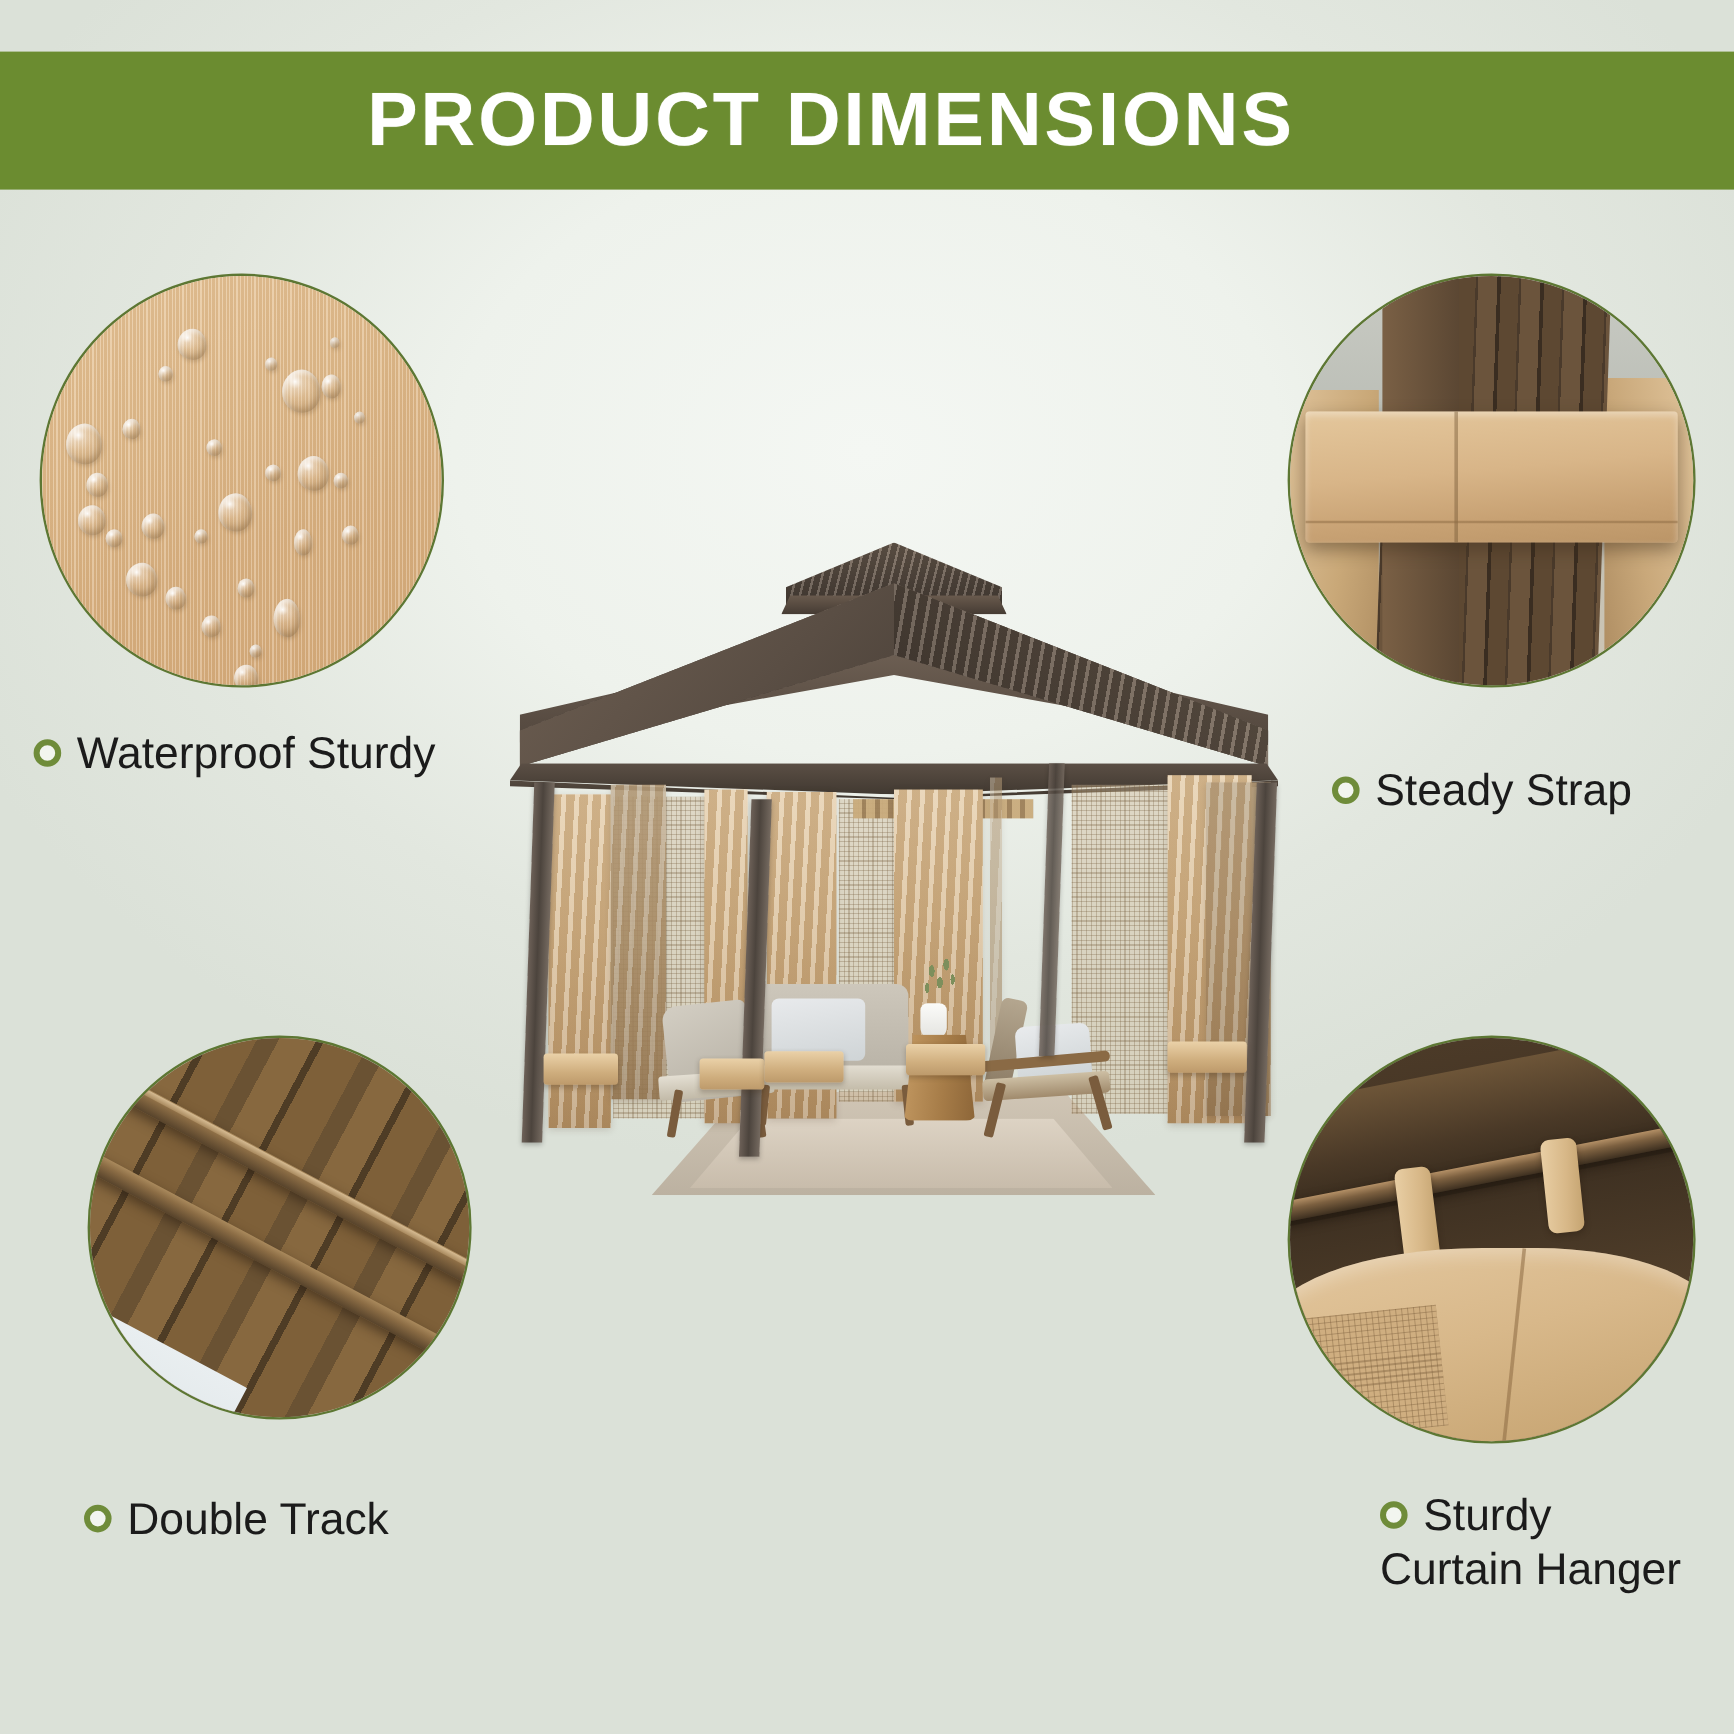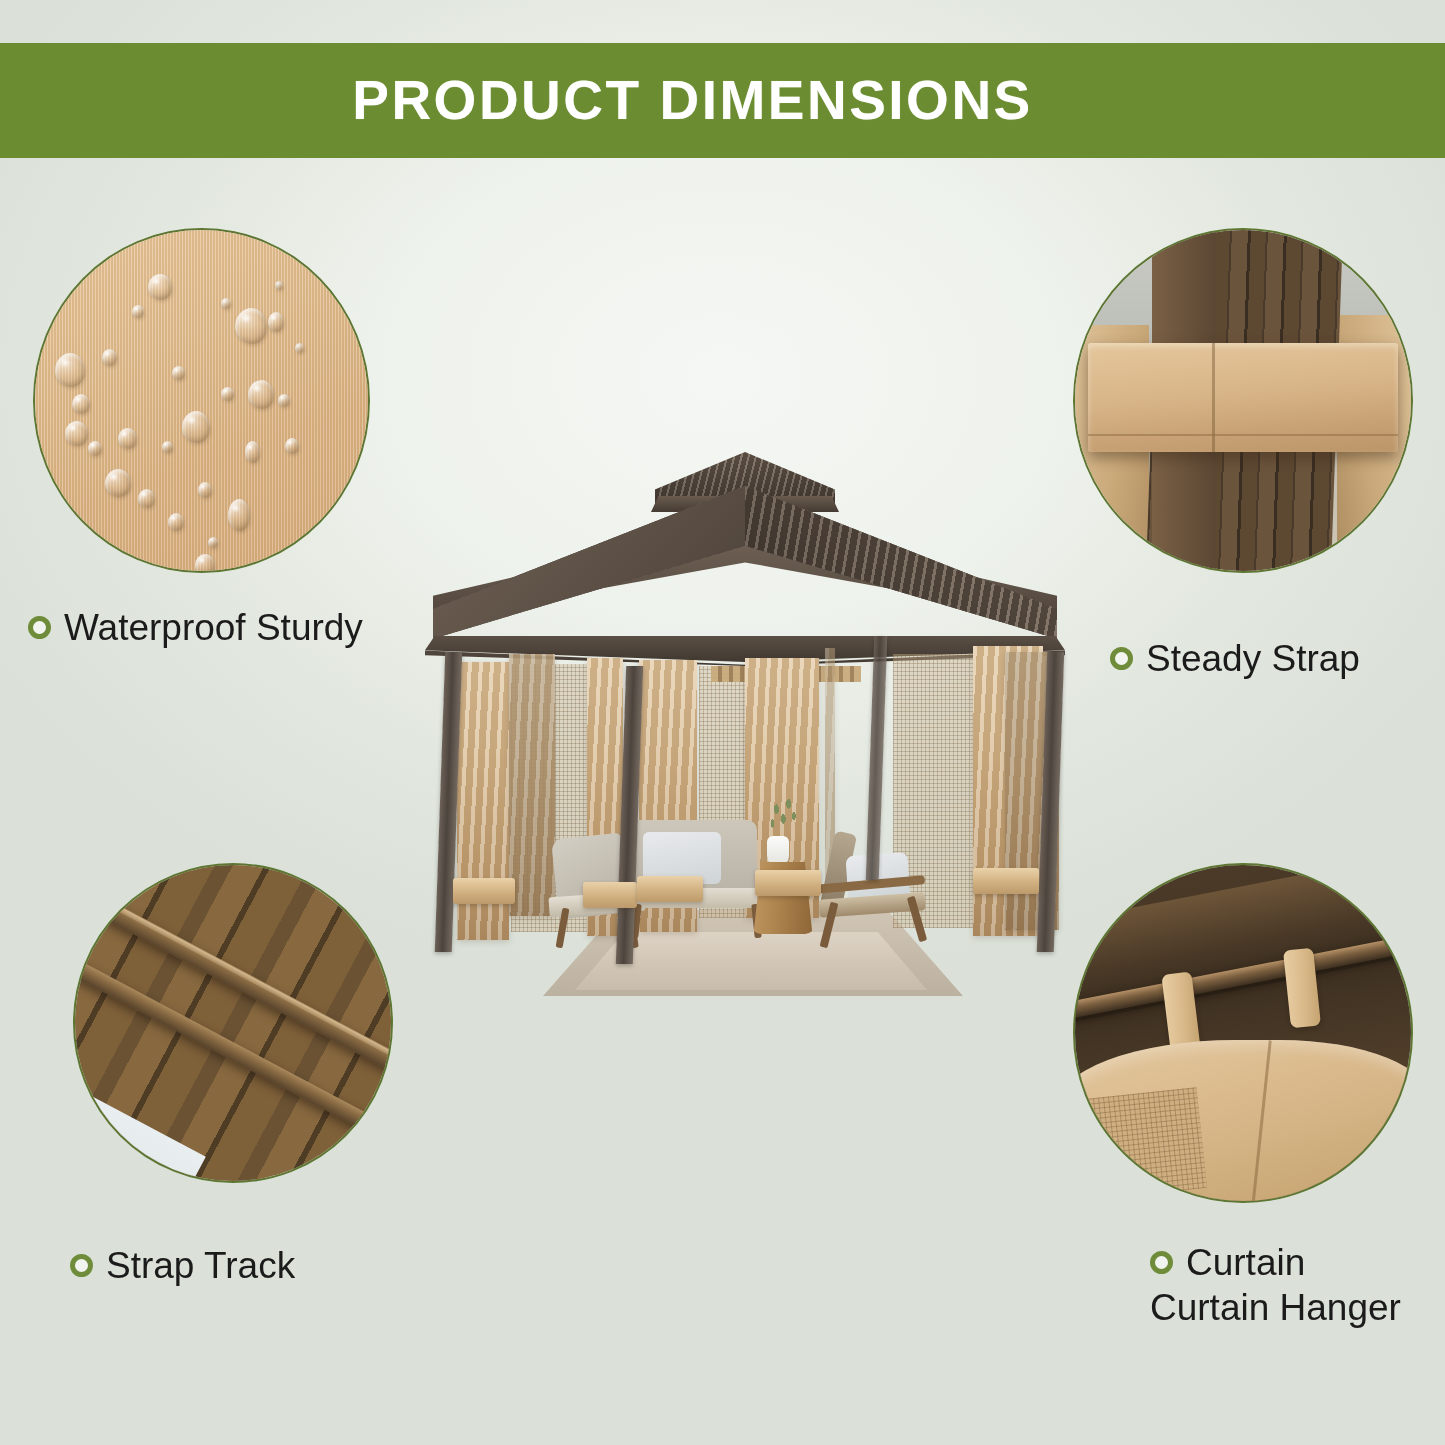--- a/index.html
+++ b/index.html
@@ -16,21 +16,21 @@
   }
 
   
   #banner{
     position:absolute;left:0;top:43px;width:1445px;height:115px;
     background:#6b8c30;
     display:flex;align-items:center;justify-content:center;
   }
   #banner .title{
     color:#ffffff;
-    font-size:55px;font-weight:bold;letter-spacing:2.5px;
+    font-size:63px;font-weight:bold;letter-spacing:2.5px;
     line-height:1;
     margin-right:60px;
     white-space:nowrap;
     text-shadow:0 0 1px rgba(255,255,255,.4);
   }
 
   
   .callout{position:absolute;}
   .circle{
     position:relative;border-radius:50%;overflow:hidden;
@@ -505,40 +505,40 @@
   <div class="callout">
     <div class="circle" id="c-track">
       <div class="trackbg"></div>
       <div class="rail"></div>
       <div class="rail hl" style="top:34%;"></div>
       <div class="rail r2"></div>
       <div class="sky"></div>
     </div>
     <div class="caption" style="left:70px;top:1243px;">
       <span class="bullet"></span>
-      <span class="cap-text">Strap Track</span>
+      <span class="cap-text">Double Track</span>
     </div>
   </div>
 
 
   <div class="callout">
     <div class="circle" id="c-hang">
       <div class="hangbg"></div>
       <div class="beam"></div>
       <div class="hangrail"></div>
       <div class="loop l1"></div>
       <div class="loop l2"></div>
       <div class="hangfab"></div>
       <div class="mesh"></div>
       <div class="seam"></div>
     </div>
     <div class="caption two-line" style="left:1150px;top:1240px;width:290px;">
       <span class="bullet"></span>
       <span class="cap-text">
-        <span>Curtain</span>
+        <span>Sturdy</span>
         <span class="l2">Curtain Hanger</span>
       </span>
     </div>
   </div>
 
   <div id="gazebo">
     <div class="gz cupola"></div>
     <div class="gz cupola-band"></div>
     <div class="gz roof-body"></div>
     <div class="gz roof-main"></div>

